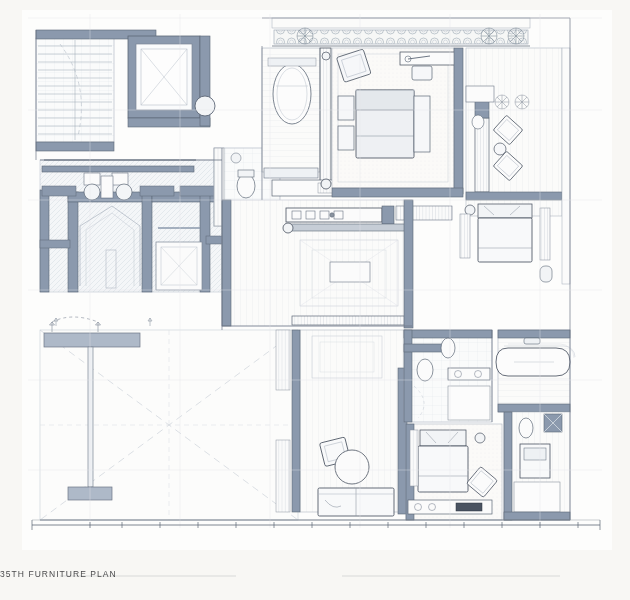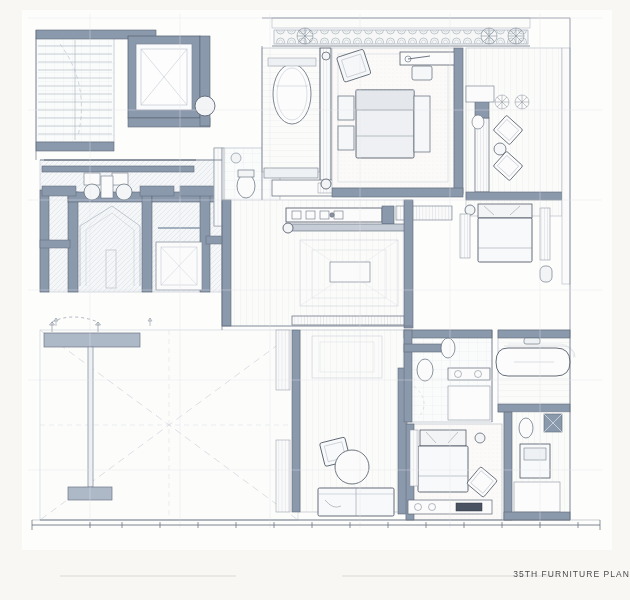--- a/index.html
+++ b/index.html
@@ -1,19 +1,19 @@
 <!DOCTYPE html>
 <html><head>
 <meta charset="utf-8">
 <style>
   html,body{margin:0;padding:0;background:#ffffff;}
   body{width:630px;height:600px;overflow:hidden;font-family:"Liberation Sans",sans-serif;}
   #sheet{position:relative;width:630px;height:600px;background:#f8f7f4;}
   #plan-svg{display:block;width:630px;height:600px;}
-  #title-block{position:absolute;left:0;right:0;top:560px;height:28px;display:flex;align-items:center;justify-content:flex-end;}
+  #title-block{position:absolute;left:0;right:0;top:560px;height:28px;display:flex;align-items:center;justify-content:flex-start;}
   #plan-title{font-size:8.5px;letter-spacing:1.05px;color:#4a4a4c;font-family:"Liberation Sans",sans-serif;white-space:nowrap;}
 </style>
 </head>
 <body>
 
 <div id="sheet">
 
   <svg id="plan-svg" viewBox="0 0 630 600" xmlns="http://www.w3.org/2000/svg">
     <defs>
       <pattern id="woodfloor-v" width="6" height="6" patternUnits="userSpaceOnUse">

